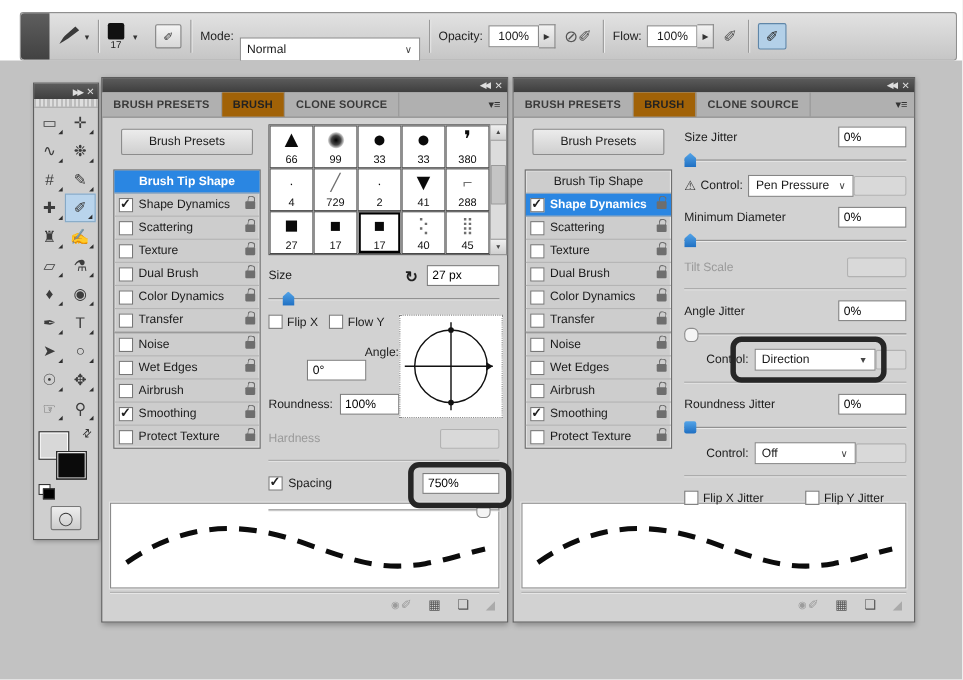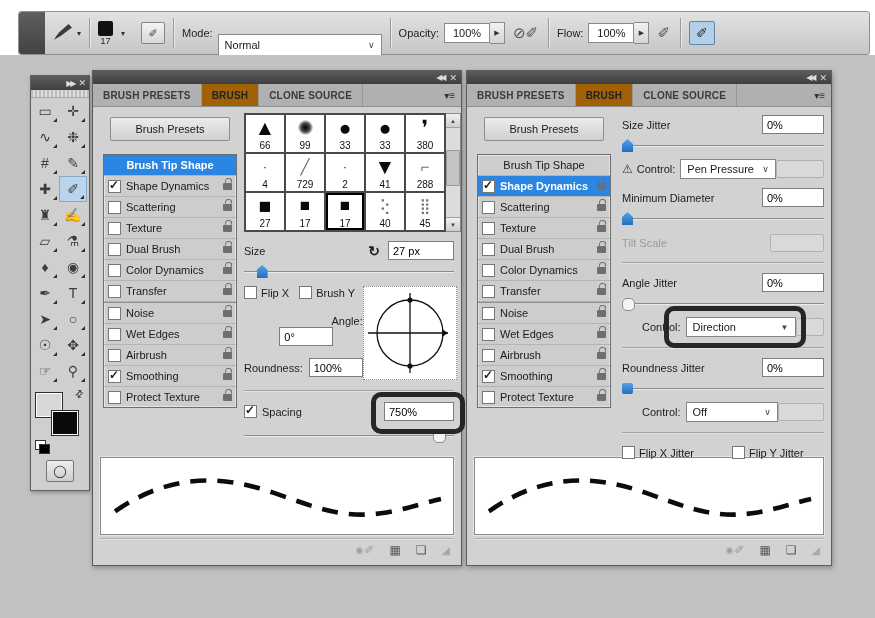--- a/index.html
+++ b/index.html
@@ -507,21 +507,21 @@
               <div class="track"></div>
                 <div class="thumb-blue" style="left:6%;"></div>
             </div>
 
             <div style="display:flex;margin-top:8px;">
               <div style="flex:1;">
                 <div class="lrow" style="margin-top:0;gap:4px;">
                   <span class="cb"></span>
                   <span class="lab">Flip X</span>
                   <span class="cb" style="margin-left:6px;"></span>
-                  <span class="lab">Brush Y</span>
+                  <span class="lab">Flow Y</span>
                 </div>
                 <div class="lrow" style="margin-top:16px;flex-direction:column;">
                   <span class="lab" style="margin-left:auto;">Angle:</span>
                   <input class="field sm" readonly="" value="0°" style="">
                 </div>
                 <div class="lrow" style="margin-top:12px;">
                   <span class="lab" style="margin-left:auto;">Roundness:</span>
                   <input class="field sm" readonly="" value="100%" style="">
                 </div>
               </div>
@@ -530,20 +530,24 @@
                   <circle cx="46" cy="46" r="33" fill="none" stroke="#111" stroke-width="1.3"></circle>
                   <line x1="4" y1="46" x2="84" y2="46" stroke="#111" stroke-width="1.3"></line>
                   <path d="M84 46 l-6 -4 v8 Z" fill="#111"></path>
                   <line x1="46" y1="6" x2="46" y2="86" stroke="#111" stroke-width="1.3"></line>
                   <circle cx="46" cy="13" r="2.6" fill="#111"></circle>
                   <circle cx="46" cy="79" r="2.6" fill="#111"></circle>
                 </svg>
               </div>
             </div>
 
+            <div class="lrow" style="margin-top:10px;">
+              <span class="lab dis">Hardness</span>
+              <span class="dfield"></span>
+            </div>
             <div class="divider"></div>
 
             <div class="lrow" style="margin-top:10px;gap:5px;">
               <span class="cb checked"></span>
               <span class="lab">Spacing</span>
               <span class="relbox">
                 <input class="field" style="width: 60px;" readonly="" value="750%">
                 <span class="ring" style="left:-13px;top:-10px;right:-11px;bottom:-13px;"></span>
               </span>
             </div>

